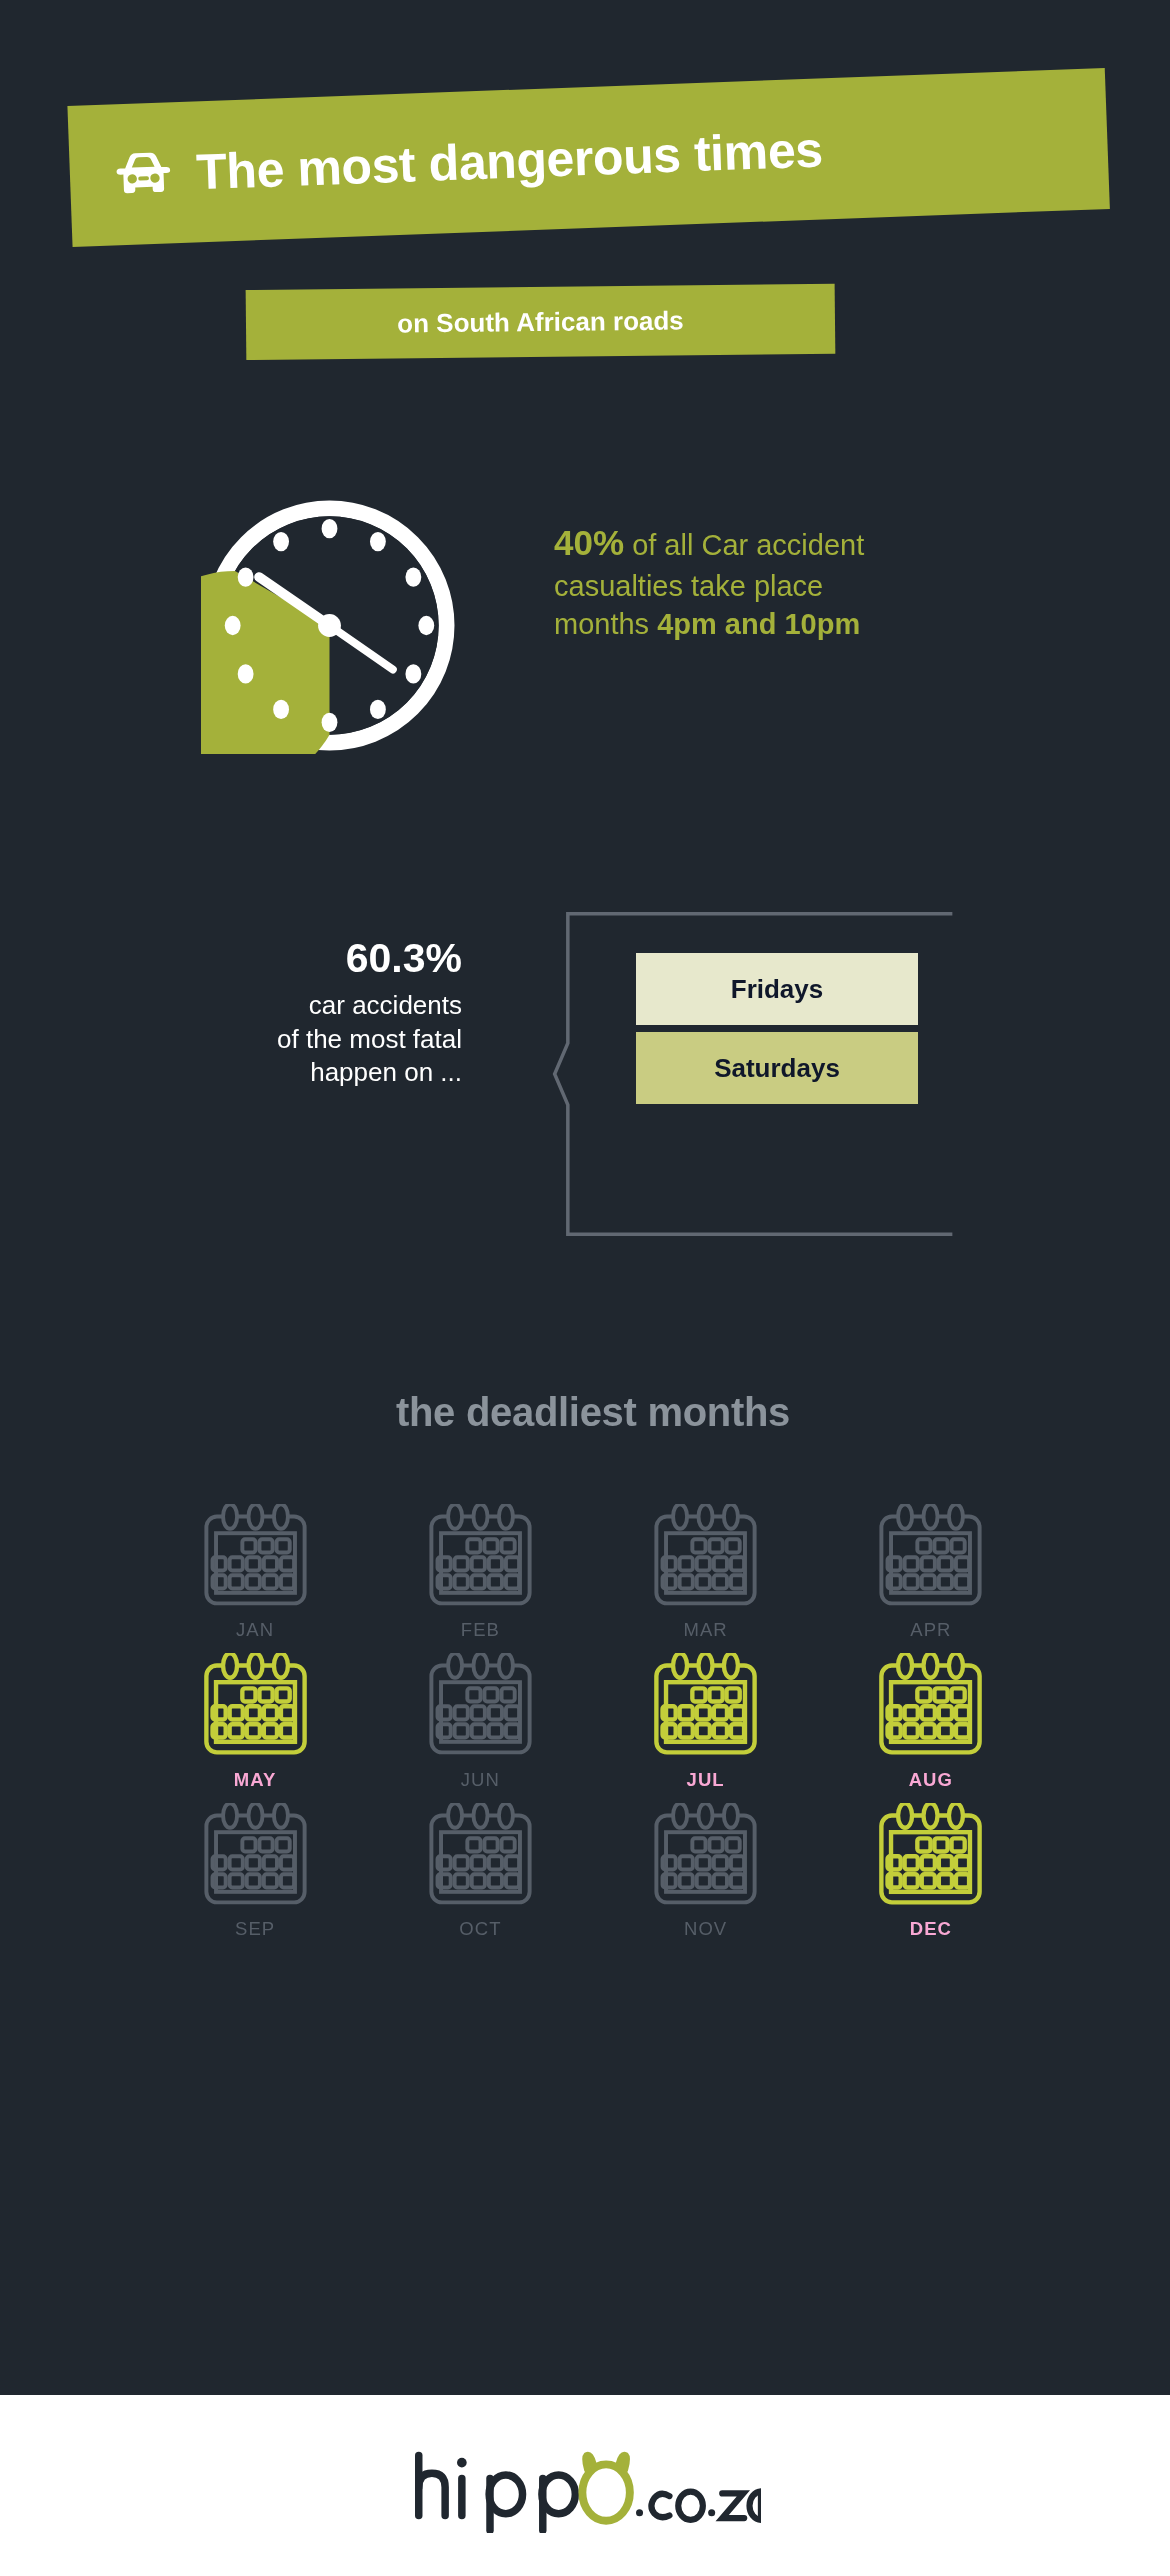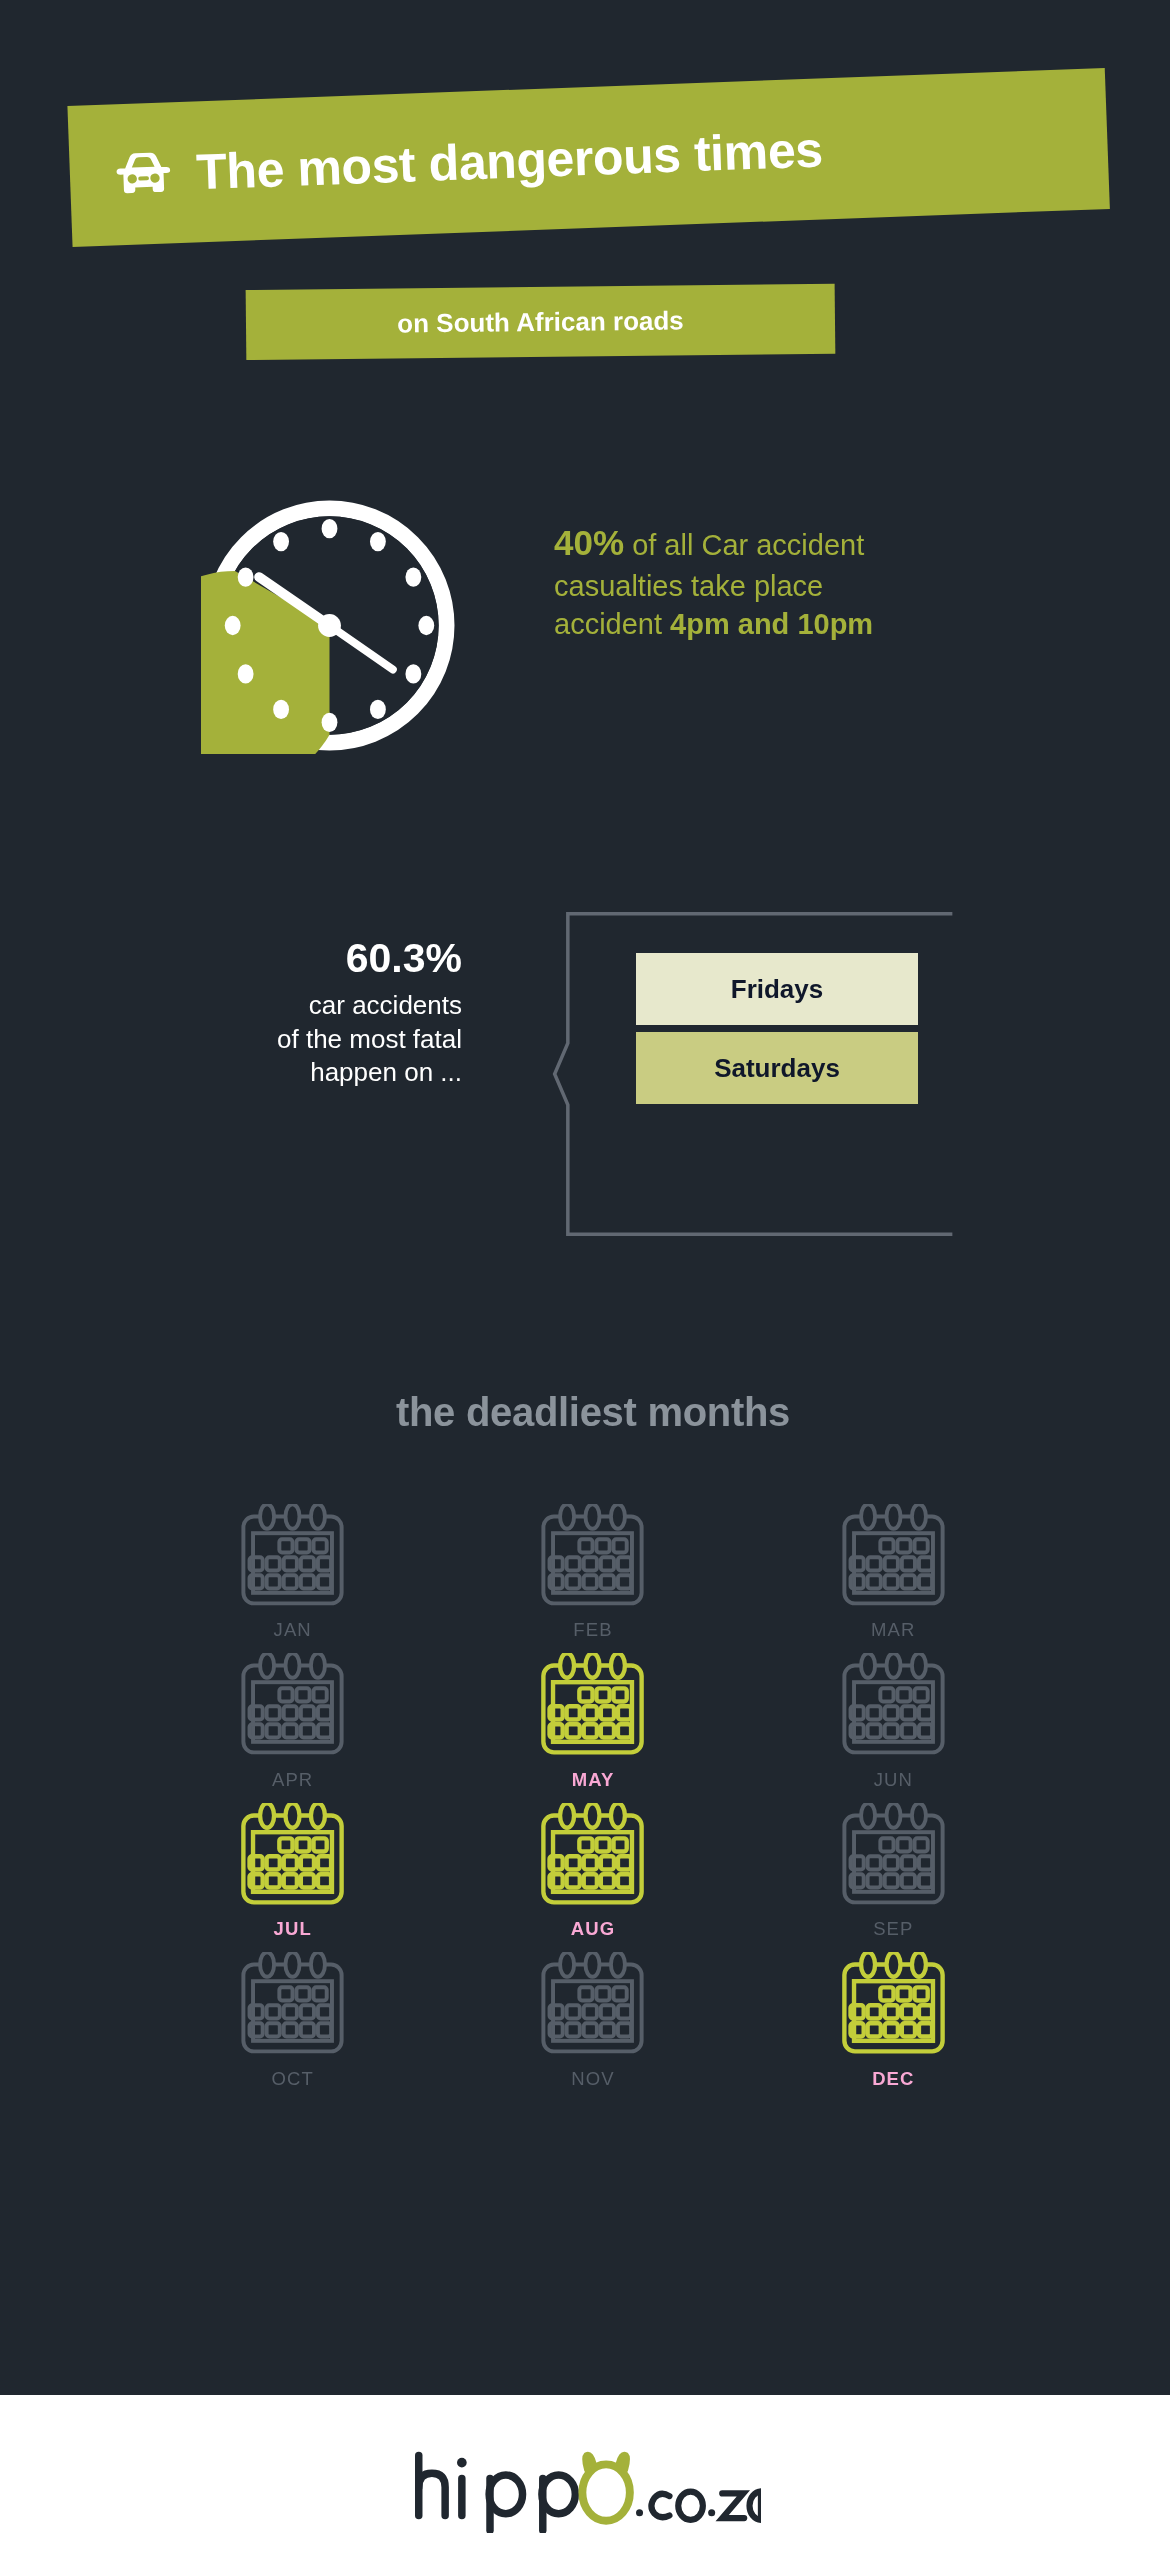--- a/index.html
+++ b/index.html
@@ -200,21 +200,21 @@
     color: #8B939B;
     font-size: 40px;
     font-weight: bold;
     letter-spacing: -0.3px;
     font-family: "Liberation Sans Narrow", "Liberation Sans", sans-serif;
   }
   .months-grid {
     margin: 69px auto 8px auto;
     width: 889px;
     display: grid;
-    grid-template-columns: repeat(3, 1fr);
+    grid-template-columns: repeat(4, 1fr);
     row-gap: 33px;
     gap: 12px;
   }
   .month-cell {
     display: flex;
     flex-direction: column;
     align-items: center;
   }
   .cal-icon {
     width: 107px;
@@ -302,21 +302,21 @@
         <line x1="146" y1="146" x2="66" y2="91" stroke="#ffffff" stroke-width="11" stroke-linecap="round"></line>
         <line x1="146" y1="146" x2="218" y2="196" stroke="#ffffff" stroke-width="9" stroke-linecap="round"></line>
         <circle cx="146" cy="146" r="13" fill="#ffffff"></circle>
       </g>
     </svg>
 
     <div class="clock-text">
       <span class="big">40%</span>
       <span>of all Car accident</span><br>
       <span>casualties take place</span><br>
-      <span>accident </span><span class="bold">4pm and 10pm</span>
+      <span>months </span><span class="bold">4pm and 10pm</span>
     </div>
   </div>
 
   <div class="days-section">
     <div class="days-left">
       <div class="days-pct">60.3%</div>
       <div class="days-desc">
         <div>car accidents</div>
         <div>of the most fatal</div>
         <div>happen on ...</div>

